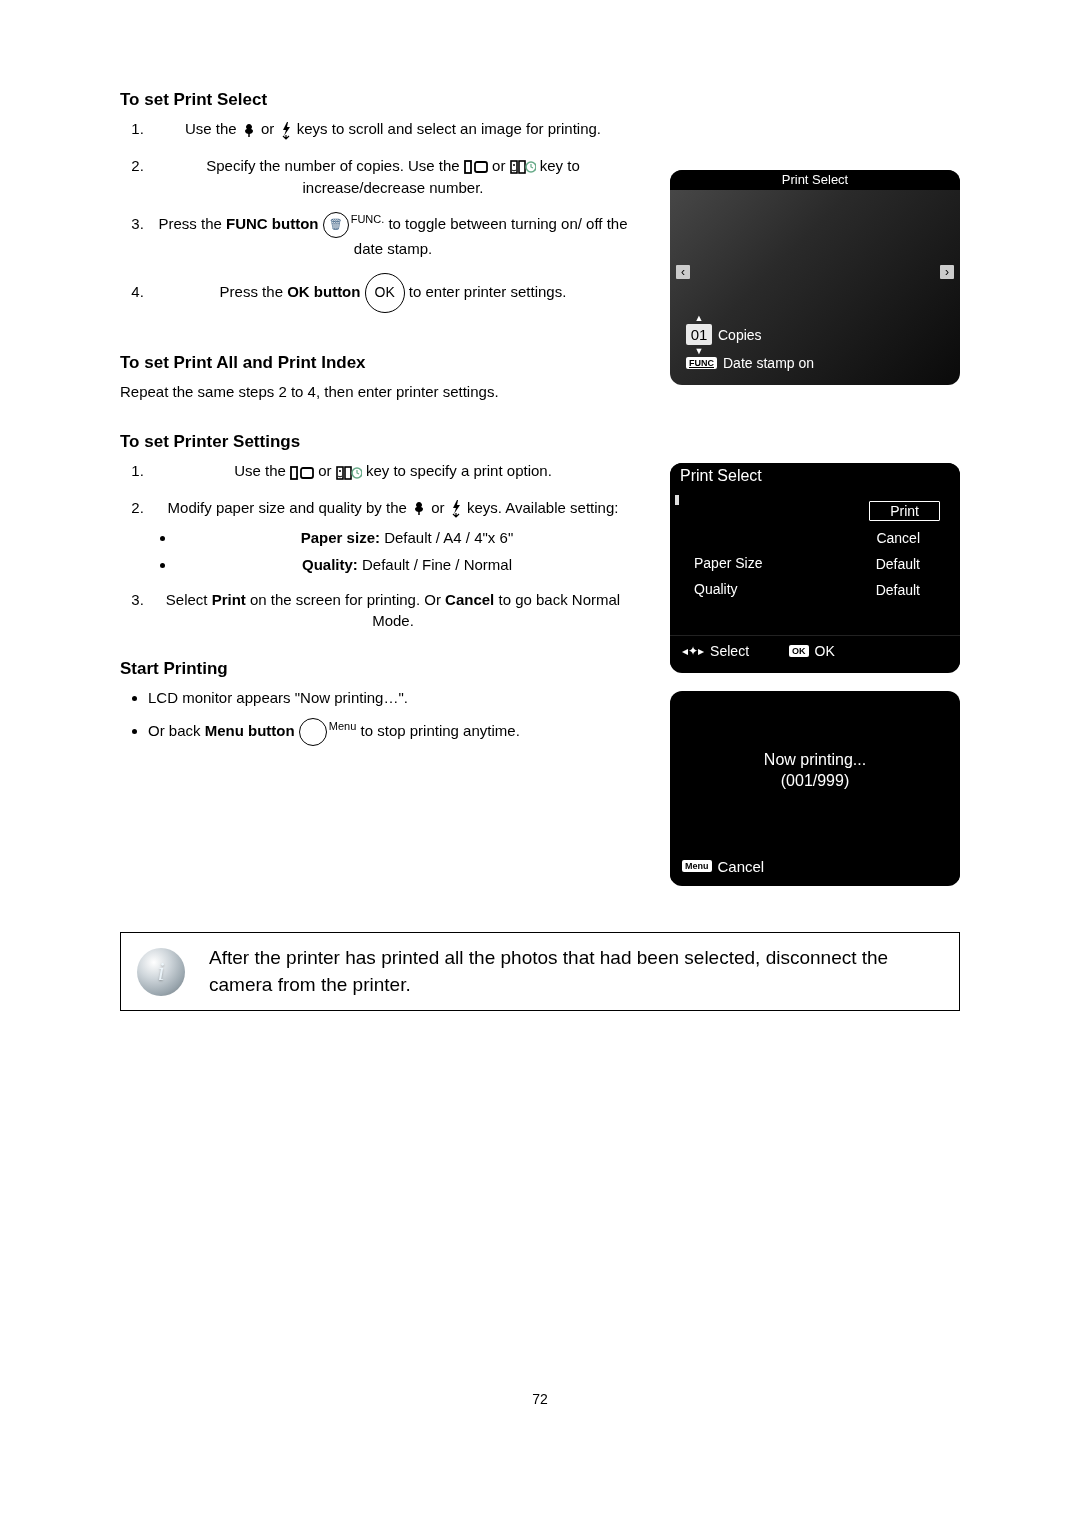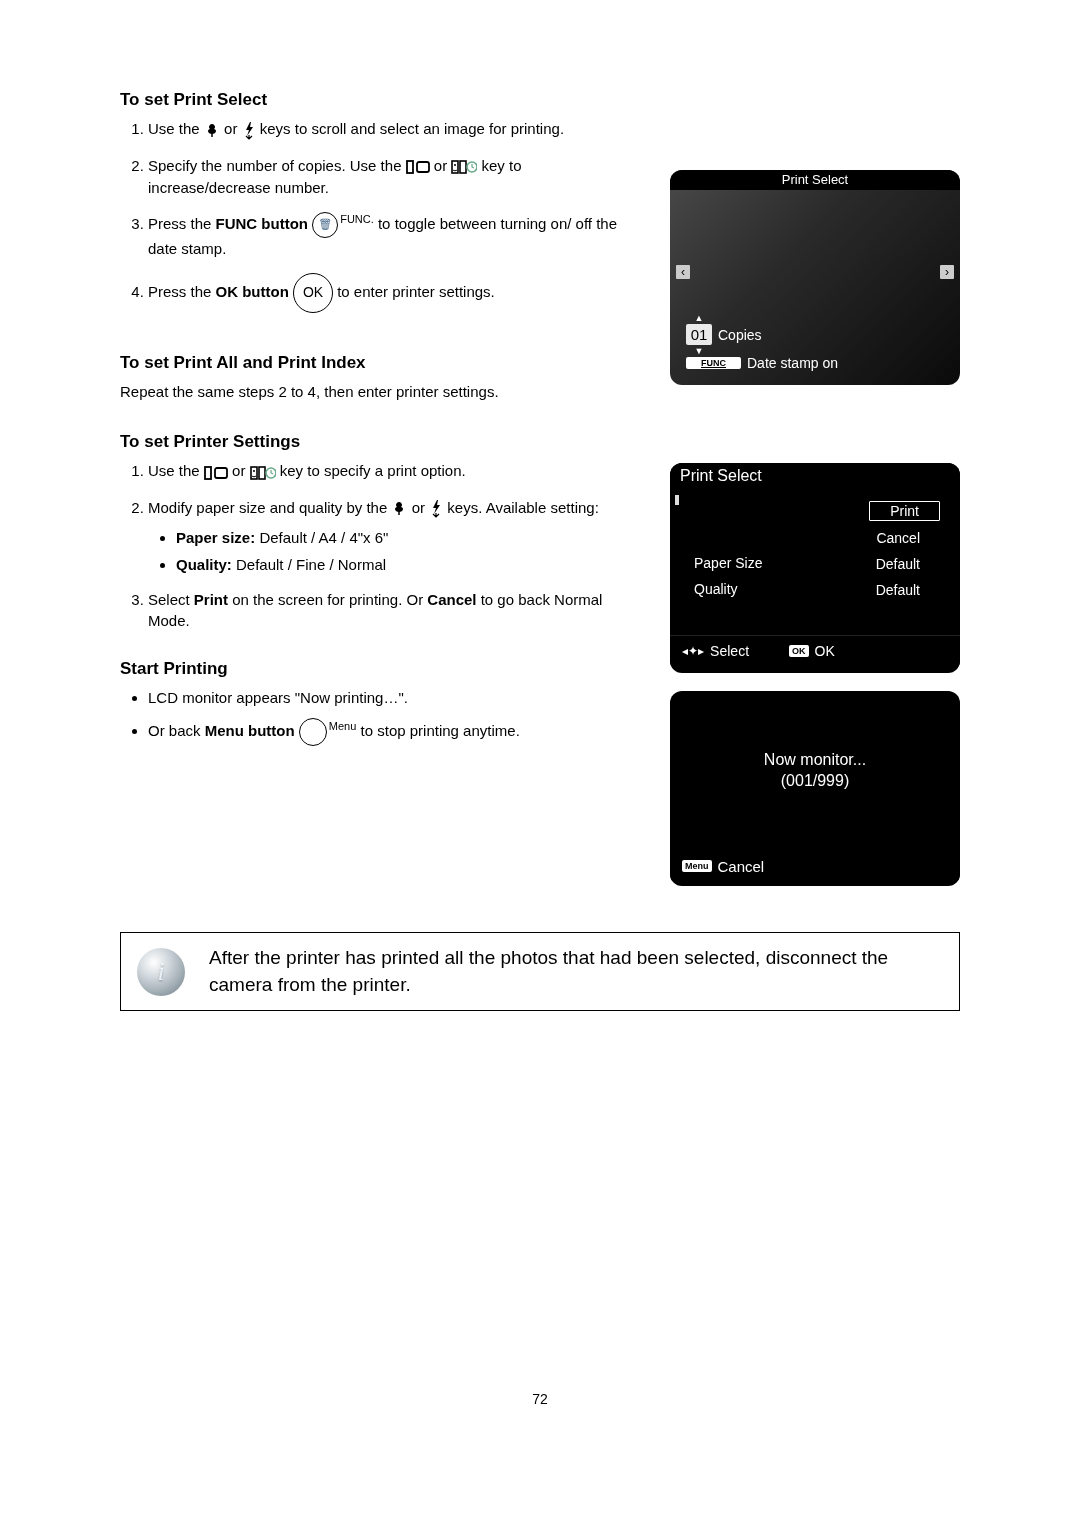--- a/index.html
+++ b/index.html
@@ -19,21 +19,21 @@
 
   h3 {
     font-size: 17px;
     font-weight: bold;
     margin-top: 20px;
     margin-bottom: 8px;
   }
   h3:first-child { margin-top: 0; }
 
   ol { list-style: decimal; padding-left: 28px; margin-bottom: 12px; }
-  ol > li { margin-bottom: 14px; line-height: 1.4; }
+  ol > li { margin-bottom: 14px; line-height: 1.4; text-align: center; }
   ul { list-style: disc; padding-left: 28px; }
   ul > li { margin-bottom: 10px; line-height: 1.4; }
   .sub-ul { margin-top: 8px; margin-bottom: 8px; }
   .sub-ul > li { margin-bottom: 6px; }
 
   p.simple { margin: 6px 0 18px 0; line-height: 1.4; }
 
   .icon { display: inline-block; vertical-align: middle; }
 
   
@@ -165,21 +165,21 @@
     display: flex;
     align-items: center;
     gap: 6px;
     font-size: 14px;
   }
   .lcd1 .func-badge {
     background: #fff;
     color: #000;
     font-size: 9px;
     font-weight: bold;
-    padding: 1px 15px;
+    padding: 1px 3px;
     border-radius: 2px;
     text-decoration: underline;
   }
 
   .lcd2 { height: 210px; }
   .lcd2 .title-bar { height: 26px; line-height: 26px; padding-left: 10px; font-size: 16px; background: #000; }
   .lcd2 .menu-area { padding: 8px 10px 0 10px; height: 146px; position: relative; }
   .lcd2 .menu-row { display: flex; justify-content: space-between; padding: 4px 10px 4px 14px; font-size: 14px; }
   .lcd2 .menu-row.sel .val { border: 1.5px solid #fff; padding: 1px 20px; border-radius: 1px; }
   .lcd2 .menu-row .val { padding: 1px 20px; }
@@ -455,21 +455,21 @@
         </div>
         <div class="blk">
           <span class="ok-badge">OK</span>
           <span>OK</span>
         </div>
       </div>
     </div>
 
     <div class="lcd lcd3">
       <div class="mid">
-        <div>Now monitor...</div>
+        <div>Now printing...</div>
         <div>(001/999)</div>
       </div>
       <div class="bottom">
         <span class="menu-badge">Menu</span>
         <span>Cancel</span>
       </div>
     </div>
 
   </div>
 </div>

